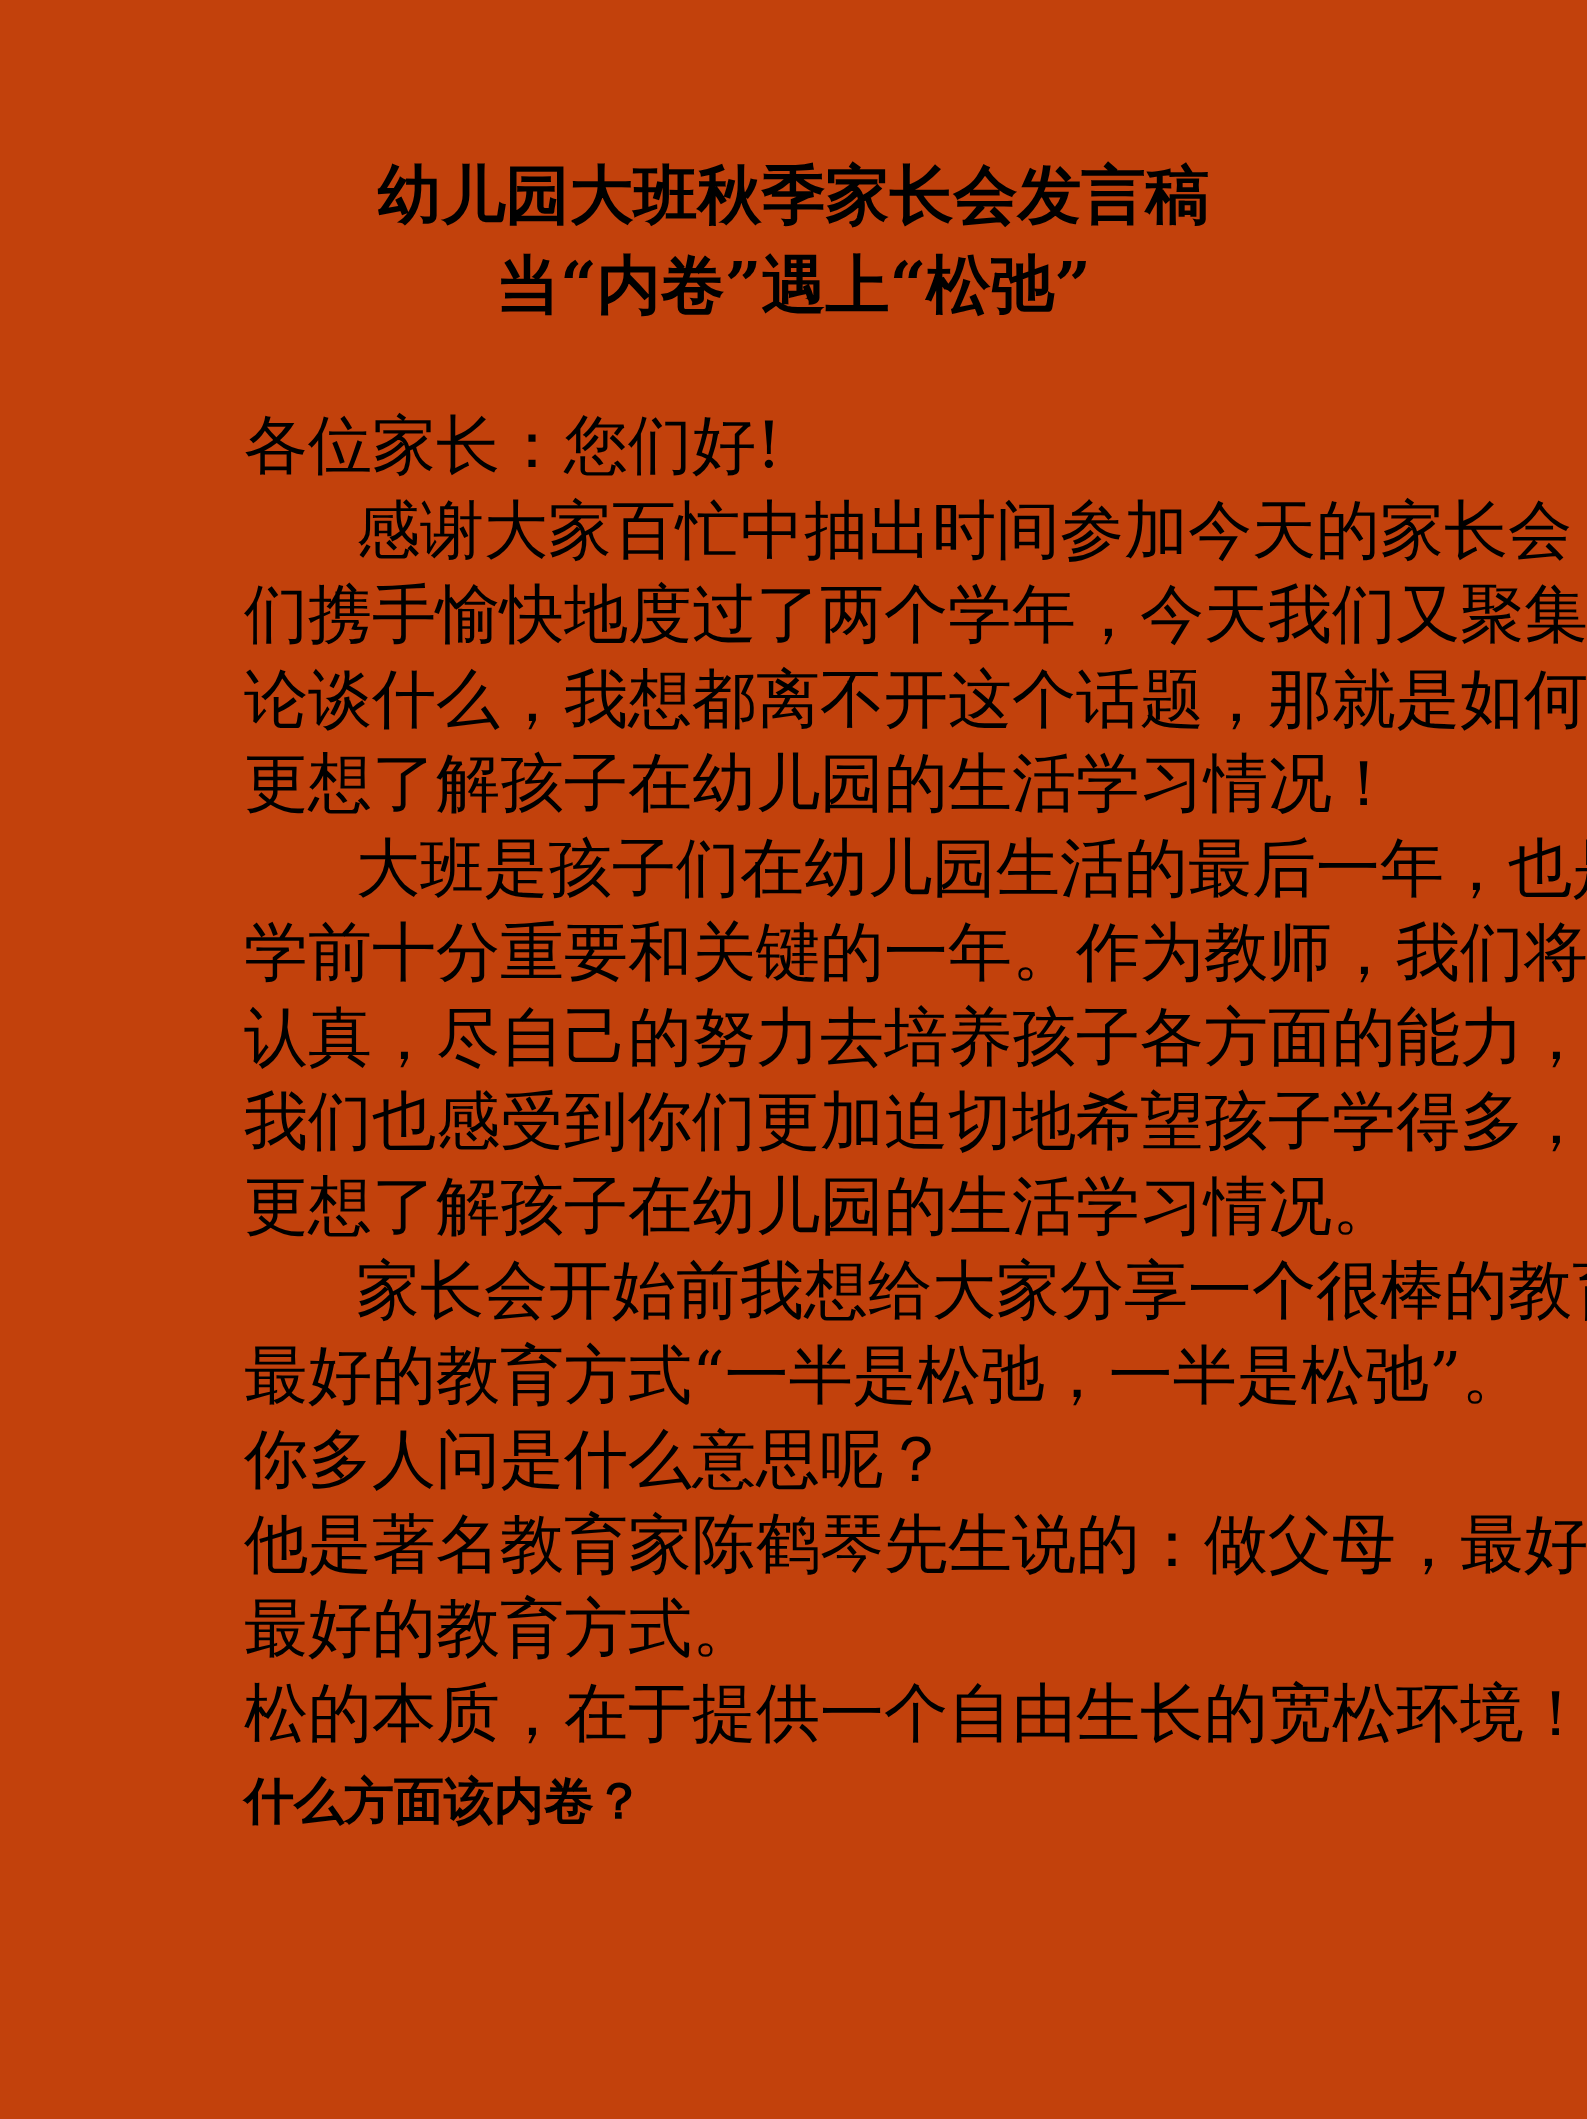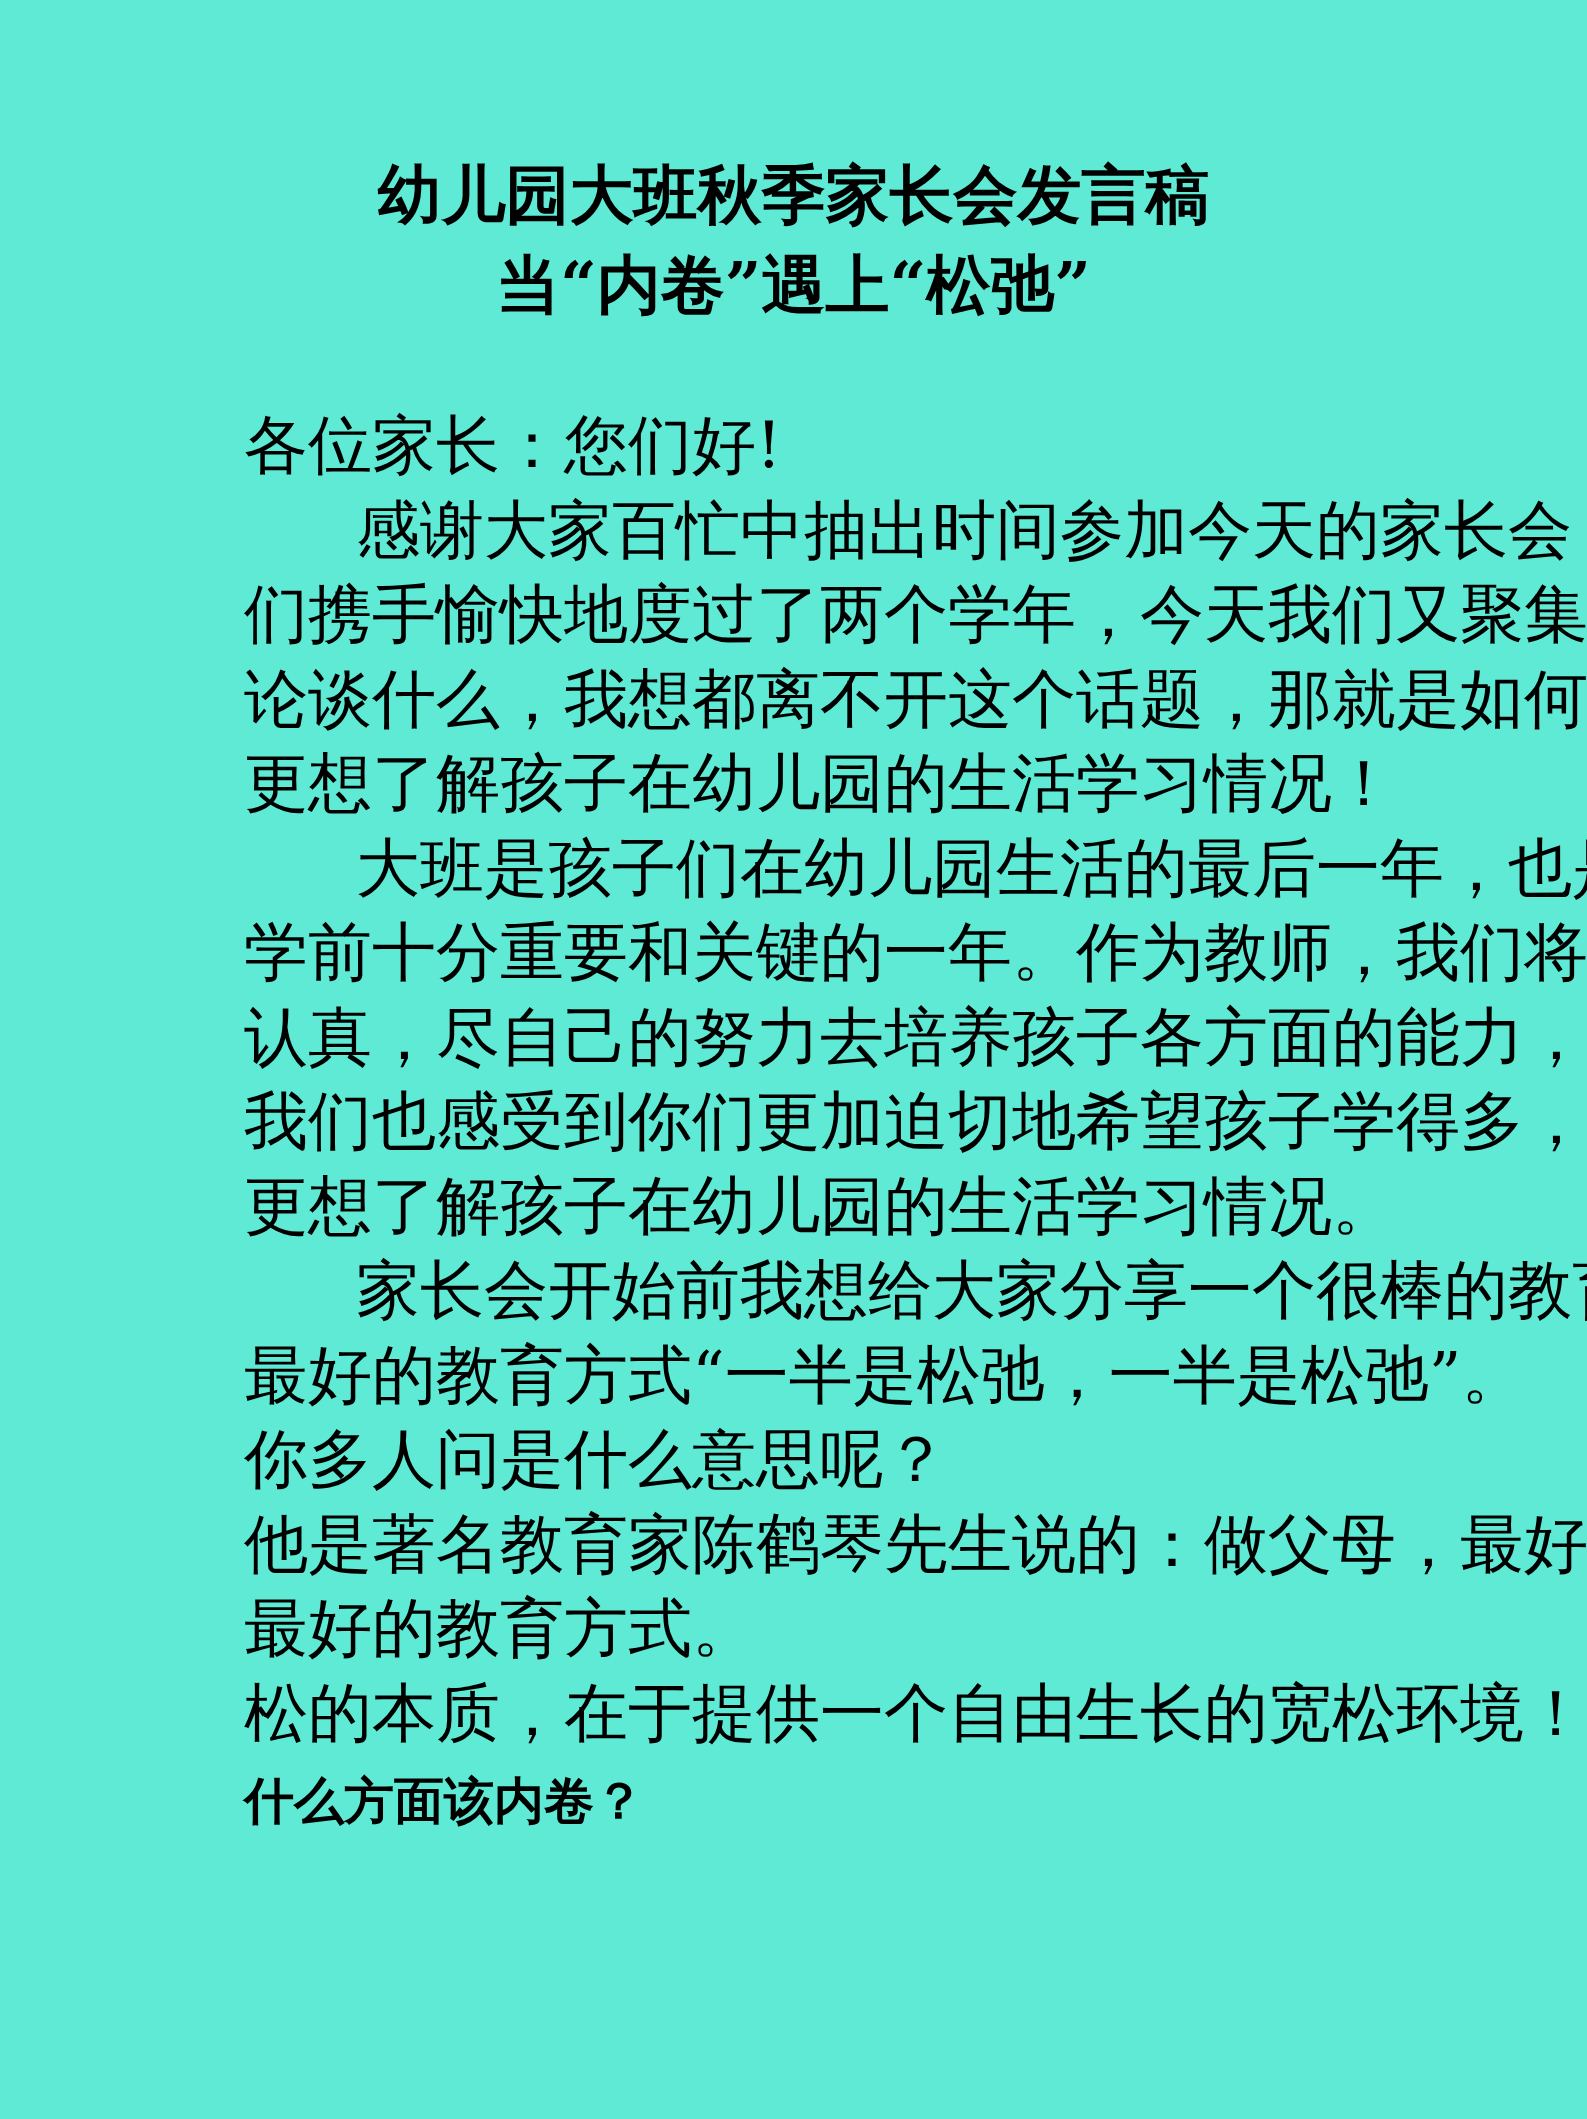--- a/index.html
+++ b/index.html
@@ -14,21 +14,21 @@
       overflow: hidden;
       color: #000000;
       font-family: "DejaVu Serif", "Liberation Serif", serif;
     }
     .page {
       position: absolute;
       left: 0;
       top: 0;
       width: 1587px;
       height: 2119px;
-      background: #5eead4;
+      background: #c2410c;
     }
     .title-block {
       position: absolute;
       left: 0;
       top: 150px;
       width: 1587px;
       text-align: center;
     }
     .title-line {
       font-size: 64px;

